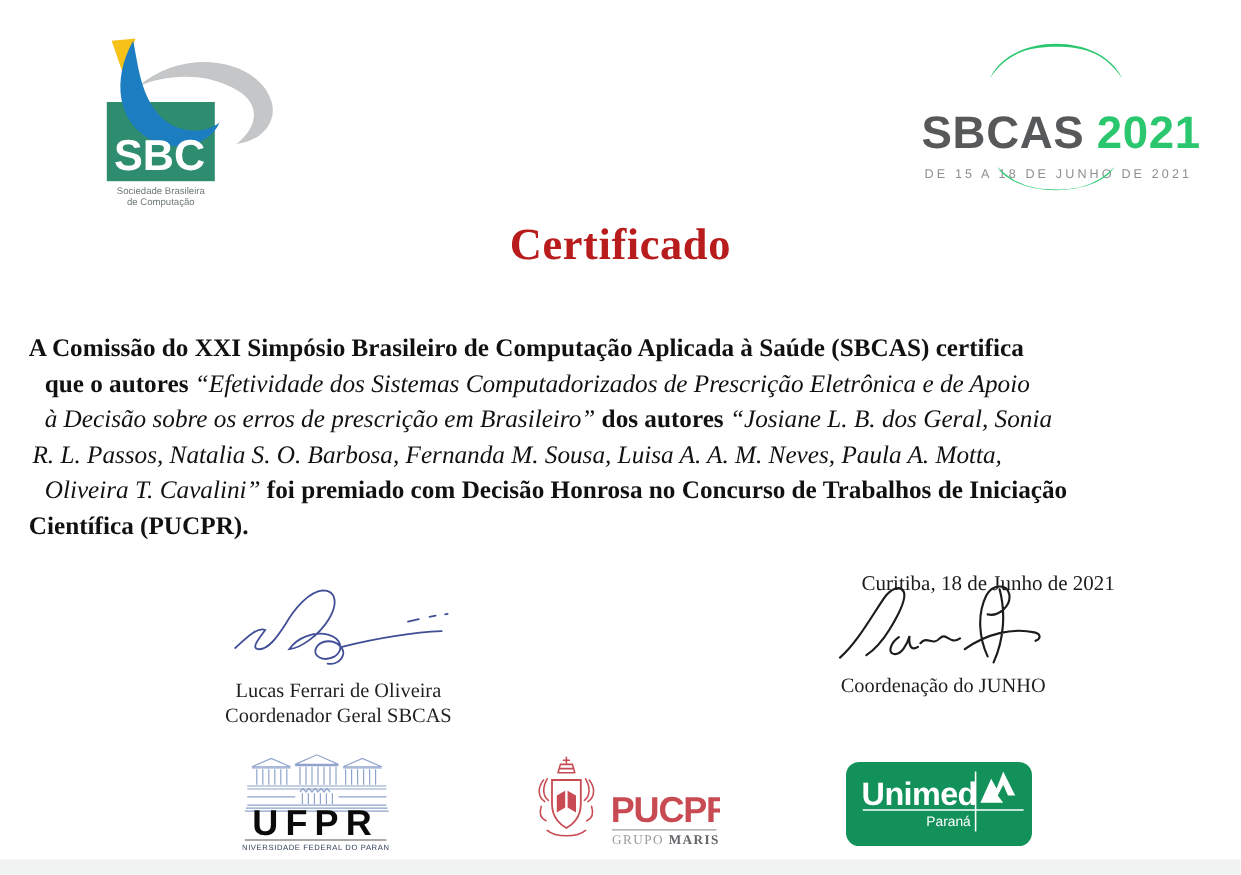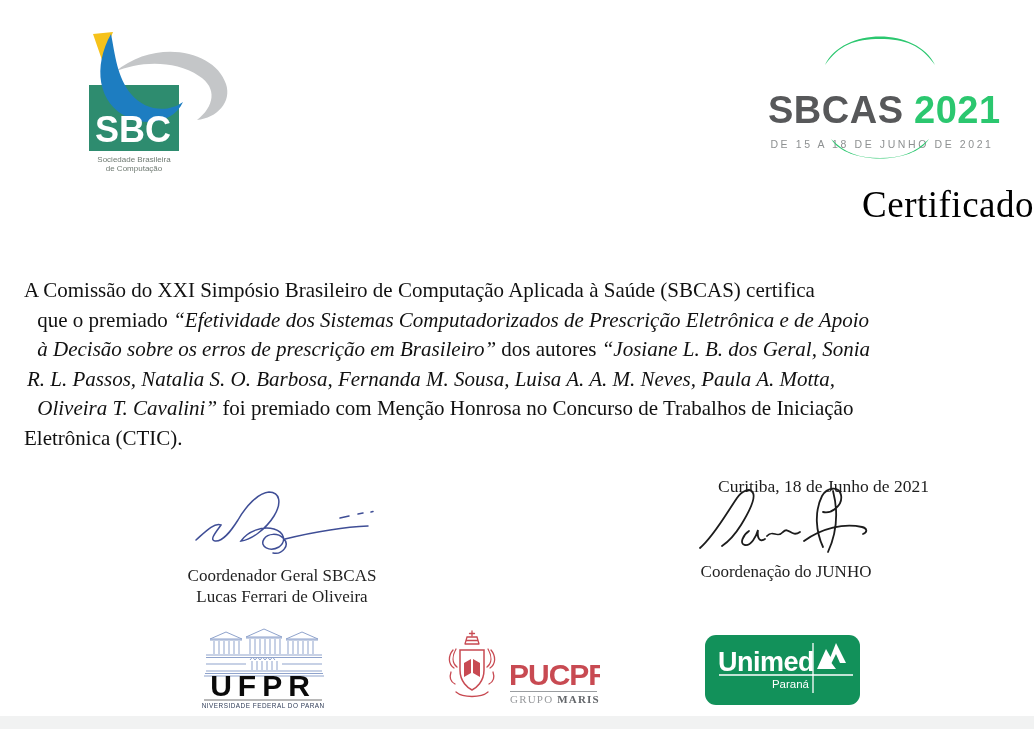--- a/index.html
+++ b/index.html
@@ -4,29 +4,29 @@
 <style>
   html,body{margin:0;padding:0}
   body{
     width:1034px;height:729px;overflow:hidden;position:relative;
     background:#ffffff;font-family:"Liberation Serif",serif;
   }
   .abs{position:absolute}
 
   
   .cert-title{
-    left:0;right:0;top:183px;text-align:right;
-    font-size:37px;font-weight:normal;color:#000000;letter-spacing:0.5px;
+    left:0;right:0;top:183px;text-align:center;
+    font-size:37px;font-weight:bold;color:#b91c1c;letter-spacing:0.5px;
   }
 
   
   .body-text{left:24px;top:276px;width:1120px;font-size:21px;line-height:29.6px;color:#111}
   .body-line{white-space:pre}
   .seg-bi{font-weight:normal;font-style:italic}
-  .seg-reg{font-weight:normal;font-style:normal}
+  .seg-reg{font-weight:bold;font-style:normal}
 
   
   .date-line{left:718px;top:476px;font-size:17.5px;color:#1c1c1c}
 
   
   .sig-block{width:260px;text-align:center;font-size:17px;line-height:20.5px;color:#1f1f1f}
   .sig-left-block{left:152px;top:566px}
   .sig-right-block{left:656px;top:562px}
 
   
@@ -53,35 +53,35 @@
   <text x="3" y="98" font-size="38" font-weight="bold" letter-spacing="0.5" fill="#57585a"><tspan>SBCAS</tspan></text>
   <text x="149" y="98" font-size="38" font-weight="bold" letter-spacing="0.5" fill="#2bc76f"><tspan>2021</tspan></text>
   <text x="117" y="123" text-anchor="middle" font-size="10.5" letter-spacing="2.6" fill="#8d9091"><tspan>DE 15 A 18 DE JUNHO DE 2021</tspan></text>
   <path d="M66,114 C82,140 148,140 164,114 C150,128 136,133 115,133 C94,133 80,128 66,114 Z" fill="#2bc76f"></path>
 </svg>
 
 <div class="abs cert-title">Certificado</div>
 
 <div class="abs body-text">
     <div class="body-line"><span class="seg-reg">A Comissão do XXI Simpósio Brasileiro de Computação Aplicada à Saúde (SBCAS) certifica</span></div>
-    <div class="body-line" style="padding-left: 8px;"><span class="seg-reg"> que o premiado </span><span class="seg-bi">“Efetividade dos Sistemas Computadorizados de Prescrição Eletrônica e de Apoio</span></div>
+    <div class="body-line" style="padding-left: 8px;"><span class="seg-reg"> que o autores </span><span class="seg-bi">“Efetividade dos Sistemas Computadorizados de Prescrição Eletrônica e de Apoio</span></div>
     <div class="body-line" style="padding-left: 8px;"><span class="seg-bi"> à Decisão sobre os erros de prescrição em Brasileiro”</span><span class="seg-reg"> dos autores </span><span class="seg-bi">“Josiane L. B. dos Geral, Sonia</span></div>
     <div class="body-line" style="padding-left: 3px;"><span class="seg-bi">R. L. Passos, Natalia S. O. Barbosa, Fernanda M. Sousa, Luisa A. A. M. Neves, Paula A. Motta,</span></div>
-    <div class="body-line" style="padding-left: 8px;"><span class="seg-bi"> Oliveira T. Cavalini”</span><span class="seg-reg"> foi premiado com Menção Honrosa no Concurso de Trabalhos de Iniciação</span></div>
-    <div class="body-line"><span class="seg-reg">Eletrônica (CTIC).</span></div>
+    <div class="body-line" style="padding-left: 8px;"><span class="seg-bi"> Oliveira T. Cavalini”</span><span class="seg-reg"> foi premiado com Decisão Honrosa no Concurso de Trabalhos de Iniciação</span></div>
+    <div class="body-line"><span class="seg-reg">Científica (PUCPR).</span></div>
   </div>
 
 <div class="abs date-line">Curitiba, 18 de Junho de 2021</div>
 
 <svg class="abs" style="left:190px;top:489px" width="192" height="72" viewBox="0 0 192 72">
   <path d="M6,51 C14,44 24,33 31,36 C26,43 19,51 25,52 C33,53 41,42 48,31 C56,17 68,4 79,3 C90,3 92,14 84,27 C76,40 61,51 51,52 C58,42 72,37 84,40 C94,43 97,52 89,58 C80,63 69,58 74,50 C78,44 88,44 93,49 C101,56 92,66 83,64 M95,50 C120,44 152,38 178,37 M150,29 L159,27 M168,25 L173,24 M181,23 L183,22.5" fill="none" stroke-width="1.5" stroke-linecap="round" stroke="#3f4e96"></path>
 </svg>
 <div class="abs sig-block sig-left-block">
+  <div>Lucas Ferrari de Oliveira</div>
   <div>Coordenador Geral SBCAS</div>
-  <div>Lucas Ferrari de Oliveira</div>
 </div>
 
 <svg class="abs" style="left:692px;top:484px" width="182" height="78" viewBox="0 0 182 78">
   <path d="M8,64 C22,52 34,30 45,14 C50,7 58,3 61,9 C64,15 57,28 49,41 C44,49 36,58 30,62 M57,47 C51,51 47,60 53,61 C59,62 64,53 66,46 C65,53 67,59 73,55 M75,52 C81,45 85,55 91,48 C97,42 99,54 108,48 M131,63 C124,48 122,28 130,12 C135,3 147,2 149,11 C151,21 140,30 131,28 M141,7 C146,26 145,48 136,68 M112,57 C130,44 152,39 170,43 C175,44 176,48 171,50" fill="none" stroke-width="1.8" stroke-linecap="round" stroke="#1c1c1c"></path>
 </svg>
 <div class="abs sig-block sig-right-block">
   <div>Coordenação do JUNHO</div>
 </div>
 
 <svg class="abs" style="left:202px;top:628px" width="122" height="86" viewBox="0 0 122 86">

